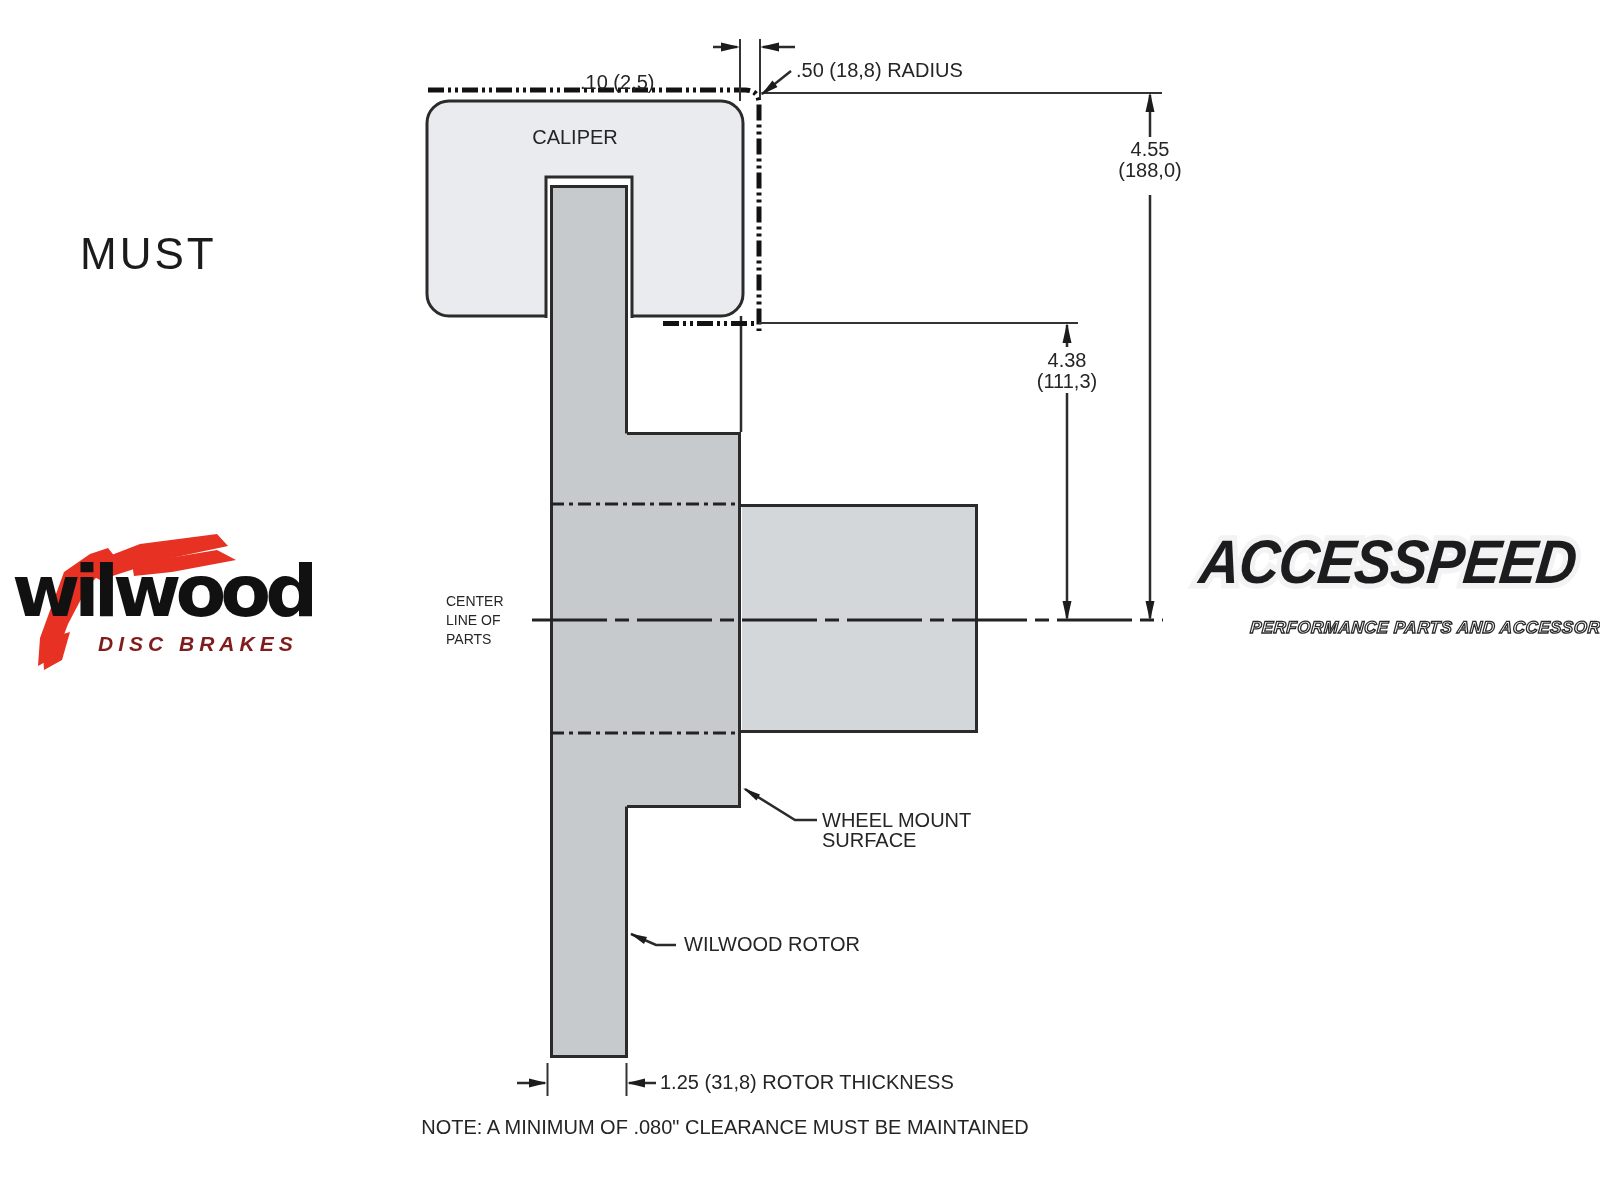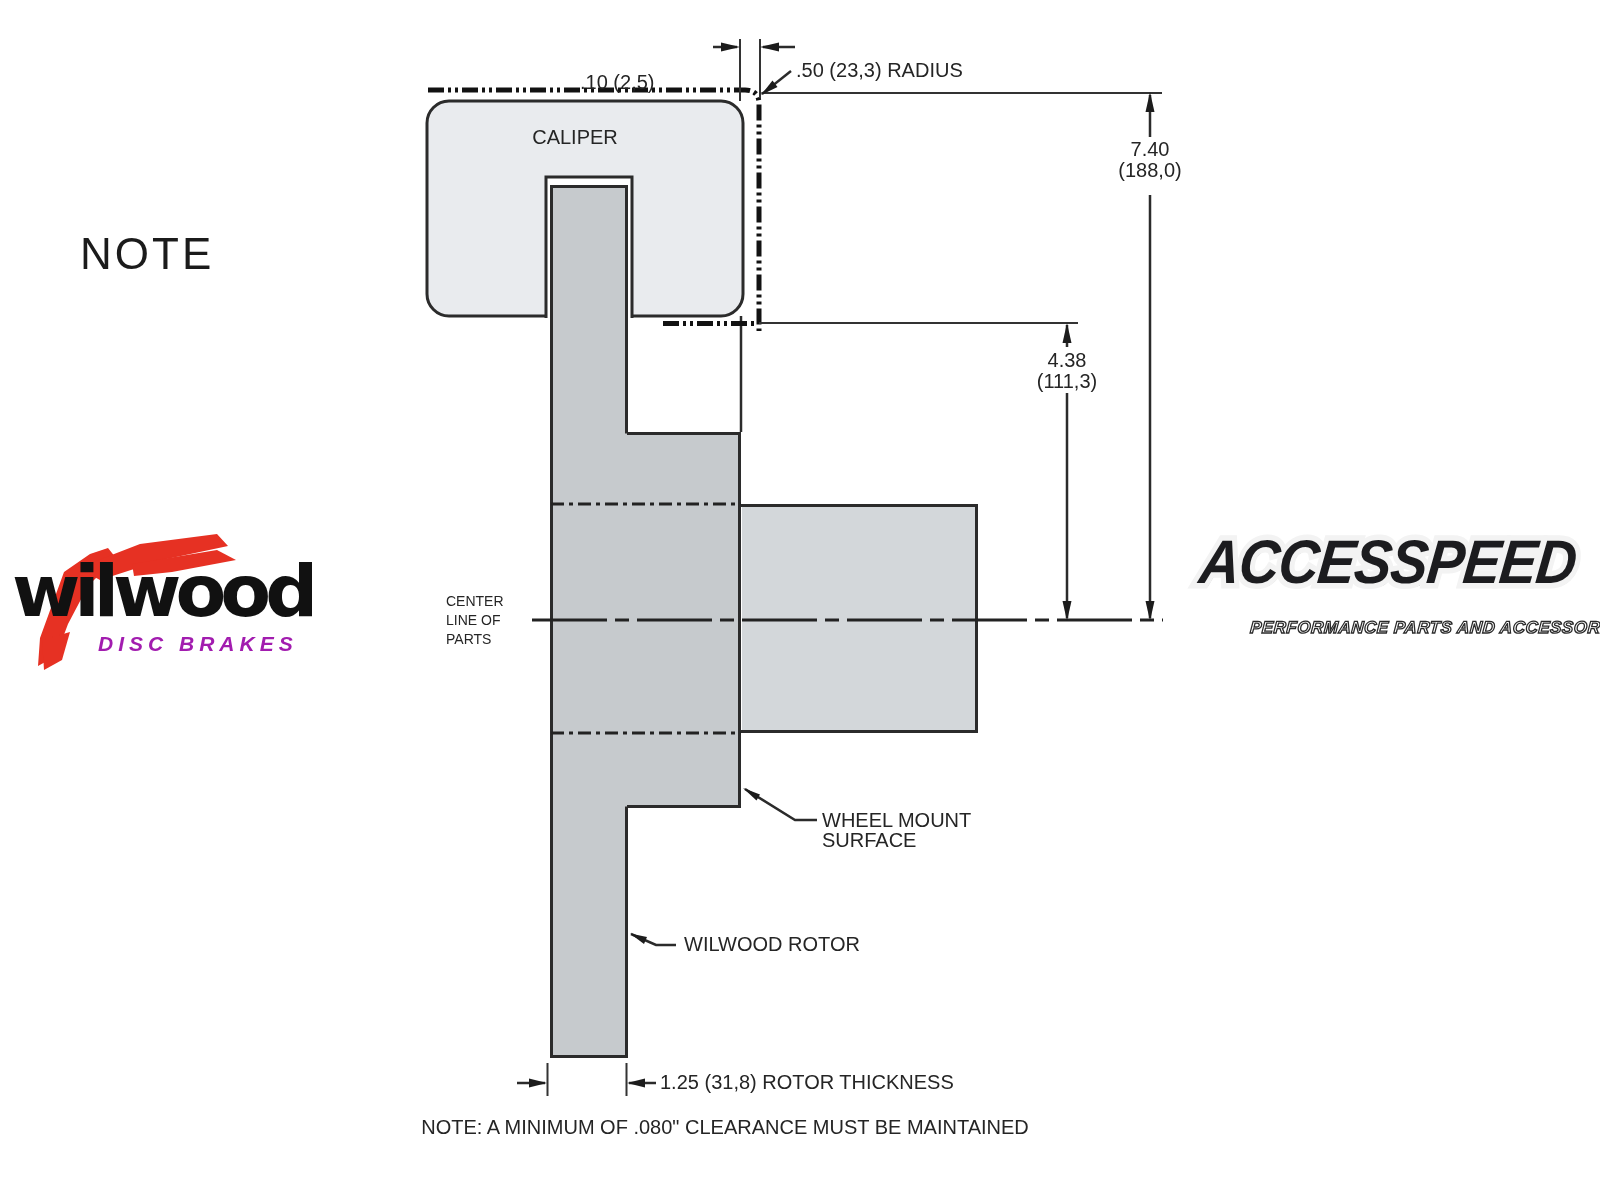--- a/index.html
+++ b/index.html
@@ -19,21 +19,21 @@
   .note{white-space:normal;line-height:22px;}
   
   .wilwood{position:absolute;left:12px;top:520px;width:320px;height:150px;}
   .wilwood .wordmark{
     position:absolute;left:0px;top:28px;font-size:74px;font-weight:bold;
     letter-spacing:-6px;color:#111;font-family:"DejaVu Sans",sans-serif;
     transform:scaleY(0.95);
   }
   .wilwood .tagline{
     position:absolute;left:86px;top:112px;font-size:21px;font-weight:bold;
-    font-style:italic;letter-spacing:5px;color:#a21caf;white-space:nowrap;
+    font-style:italic;letter-spacing:5px;color:#7f1d1d;white-space:nowrap;
   }
   
   .accesspeed{position:absolute;left:1198px;top:524px;width:402px;height:125px;}
   .acc-main{position:absolute;left:0;top:0;width:402px;height:80px;
     font-size:56px;font-weight:bold;font-style:italic;letter-spacing:-1px;
     transform:skewX(-6deg) scaleY(1.1);transform-origin:left top;white-space:nowrap;}
   .acc-main .stroke{
     position:absolute;left:6px;top:2px;color:#1c1c1f;
     -webkit-text-stroke:10px #f3f3f3;
     text-shadow:3px 3px 0 #4a4a4a,-2px 2px 0 #8a8a8a,2px -2px 0 #8a8a8a;
@@ -94,30 +94,30 @@
       <polygon points="740,47 721,42.5 721,51.5"></polygon>
       <polygon points="760,47 779,42.5 779,51.5"></polygon>
       <polygon points="547,1083 529,1078.5 529,1087.5"></polygon>
       <polygon points="627,1083 645,1078.5 645,1087.5"></polygon>
       <polygon points="761,95 777.5,87 772.5,80.5"></polygon>
       <polygon points="743,788 760,794.5 756.5,800.5"></polygon>
       <polygon points="630,933.5 647,937 644,944"></polygon>
     </g>
   </svg>
 
-  <div class="lbl front" style="left:80px;top:243px;">NOTE</div>
+  <div class="lbl front" style="left:80px;top:243px;">MUST</div>
 
   <div class="lbl center" style="left:515px;top:127px;width:120px;">CALIPER</div>
 
   <div class="lbl right" style="left:580px;top:36px;width:130px;">.10 (2,5)</div>
 
-  <div class="lbl" style="left:796px;top:60px;">.50 (23,3) RADIUS</div>
+  <div class="lbl" style="left:796px;top:60px;">.50 (18,8) RADIUS</div>
 
   <div class="lbl center dim2line" style="left:1090px;top:139px;width:120px;">
-    <div>7.40</div>
+    <div>4.55</div>
     <div>(188,0)</div>
   </div>
 
   <div class="lbl center dim2line" style="left:1007px;top:350px;width:120px;">
     <div>4.38</div>
     <div>(111,3)</div>
   </div>
 
   <div class="lbl" style="left:446px;top:592px;font-size:14px;line-height:19px;">
     <div>CENTER</div>

